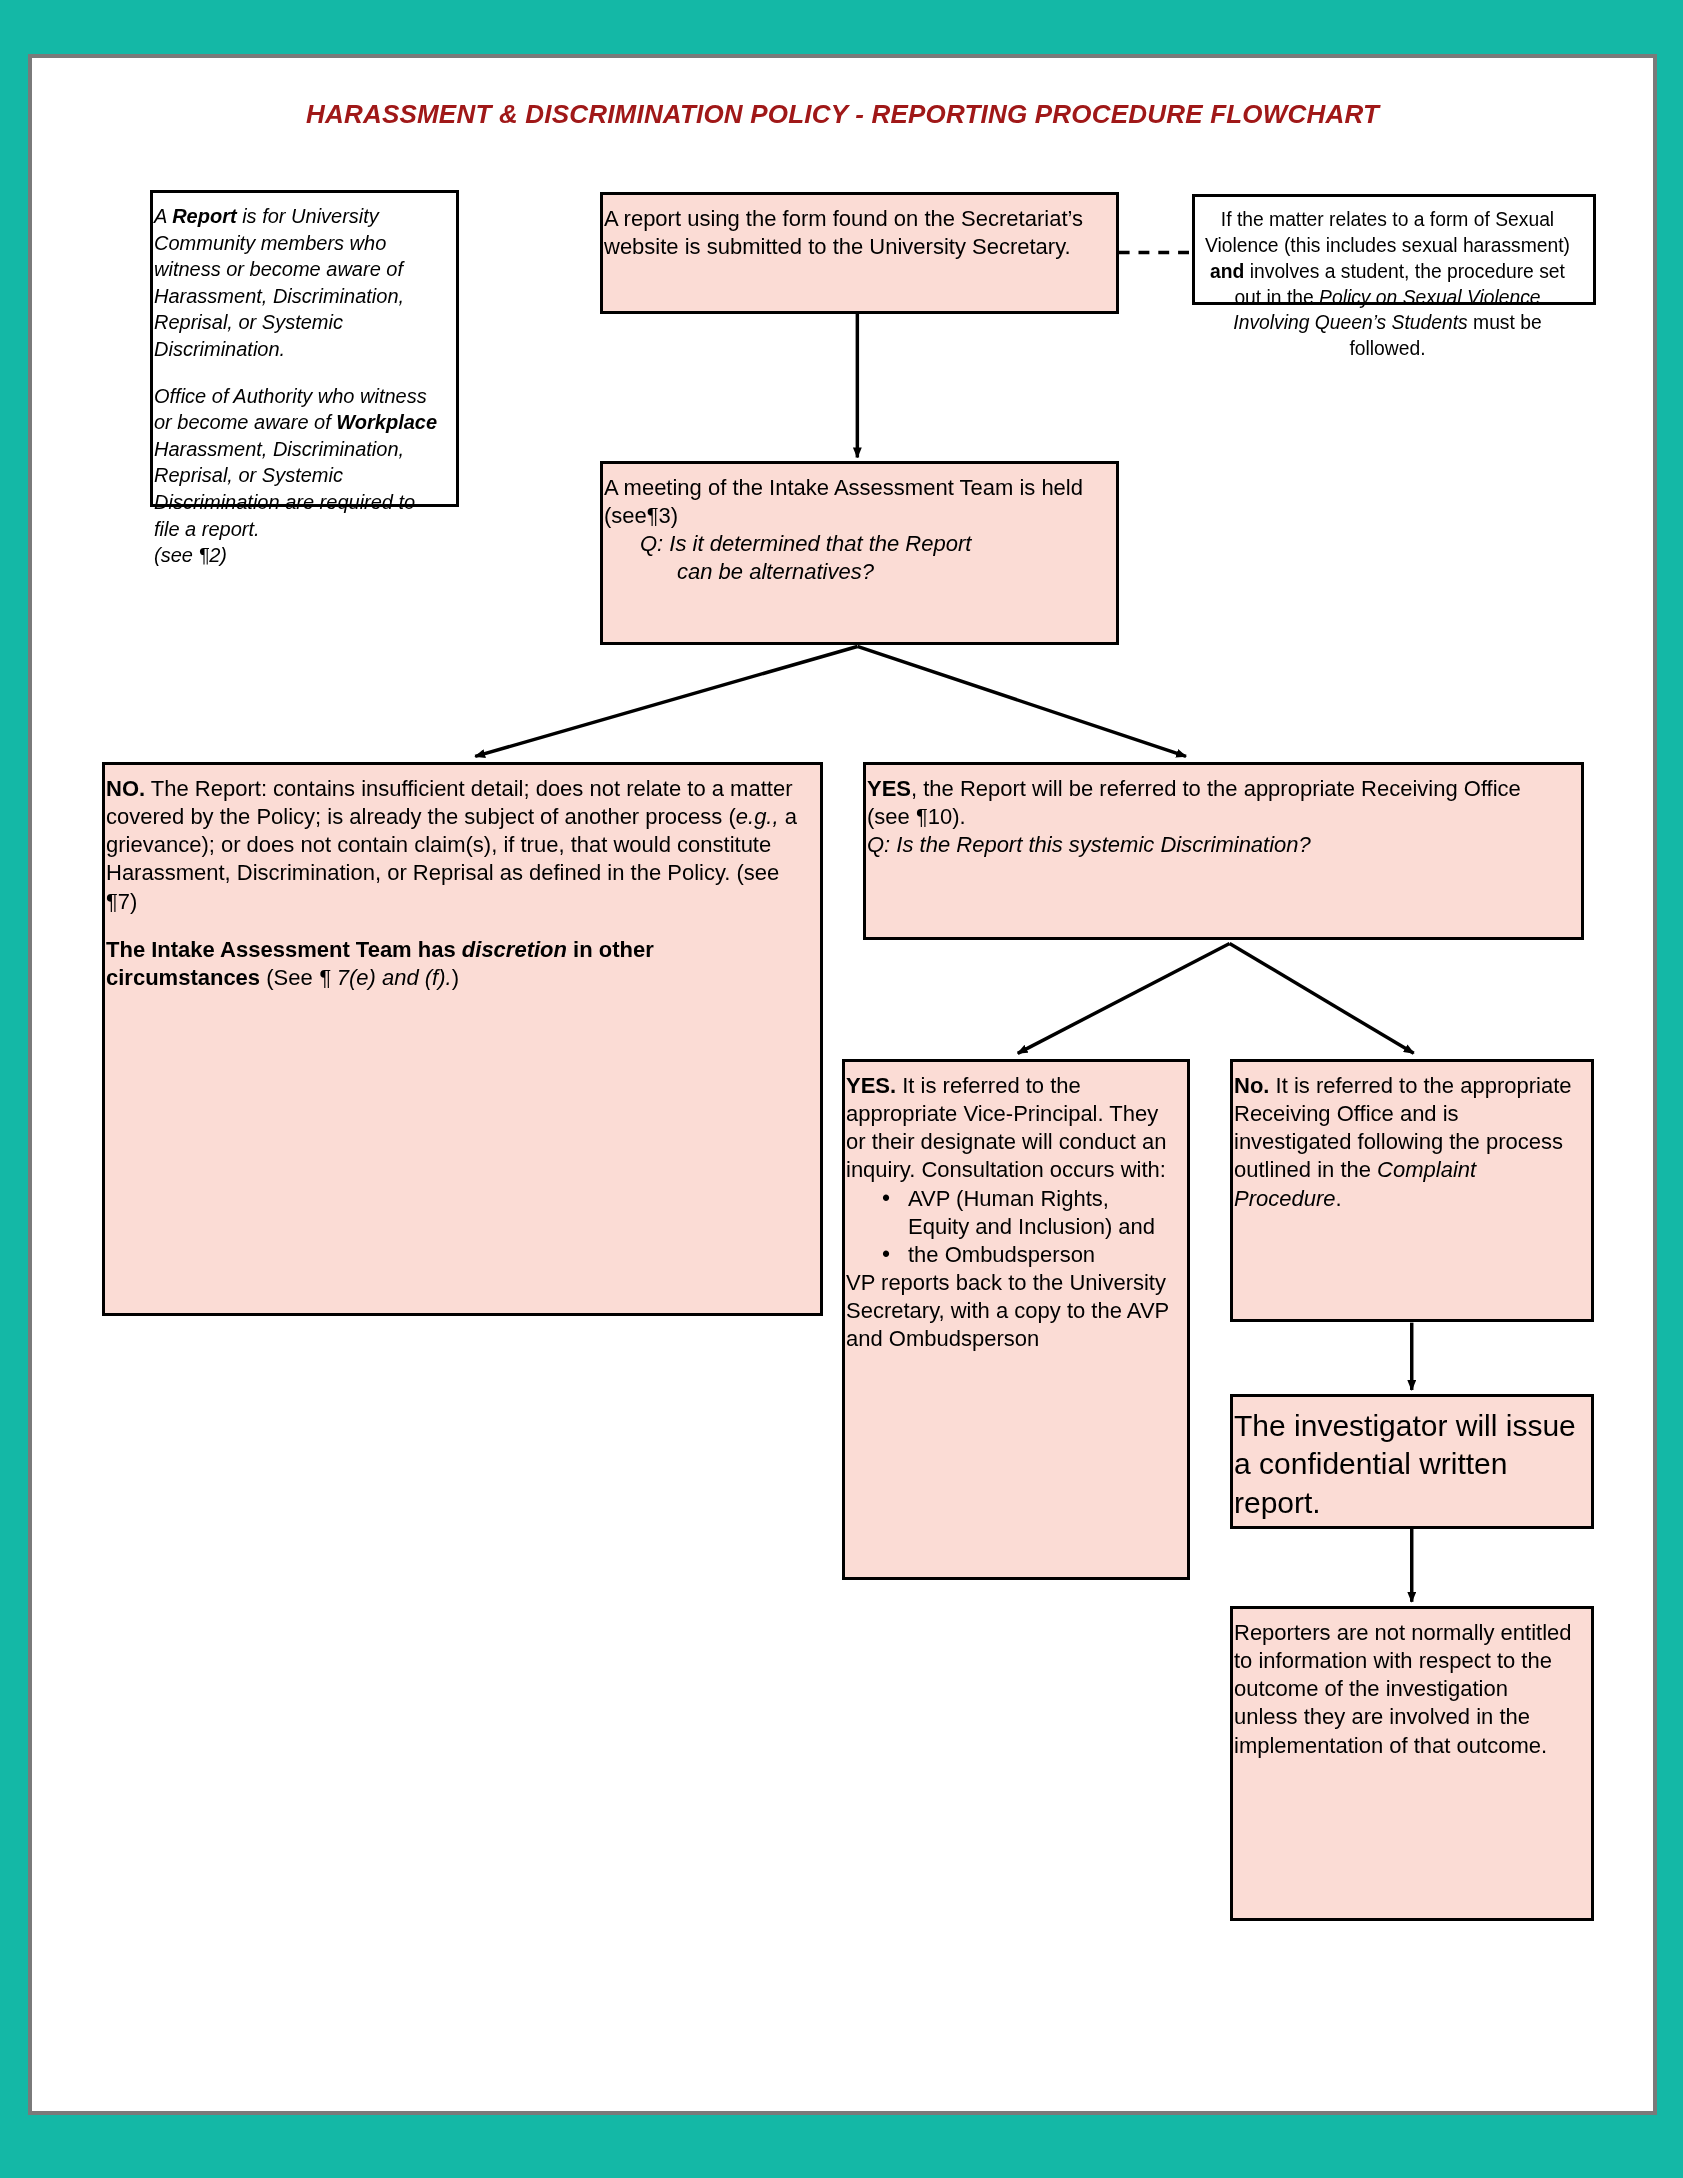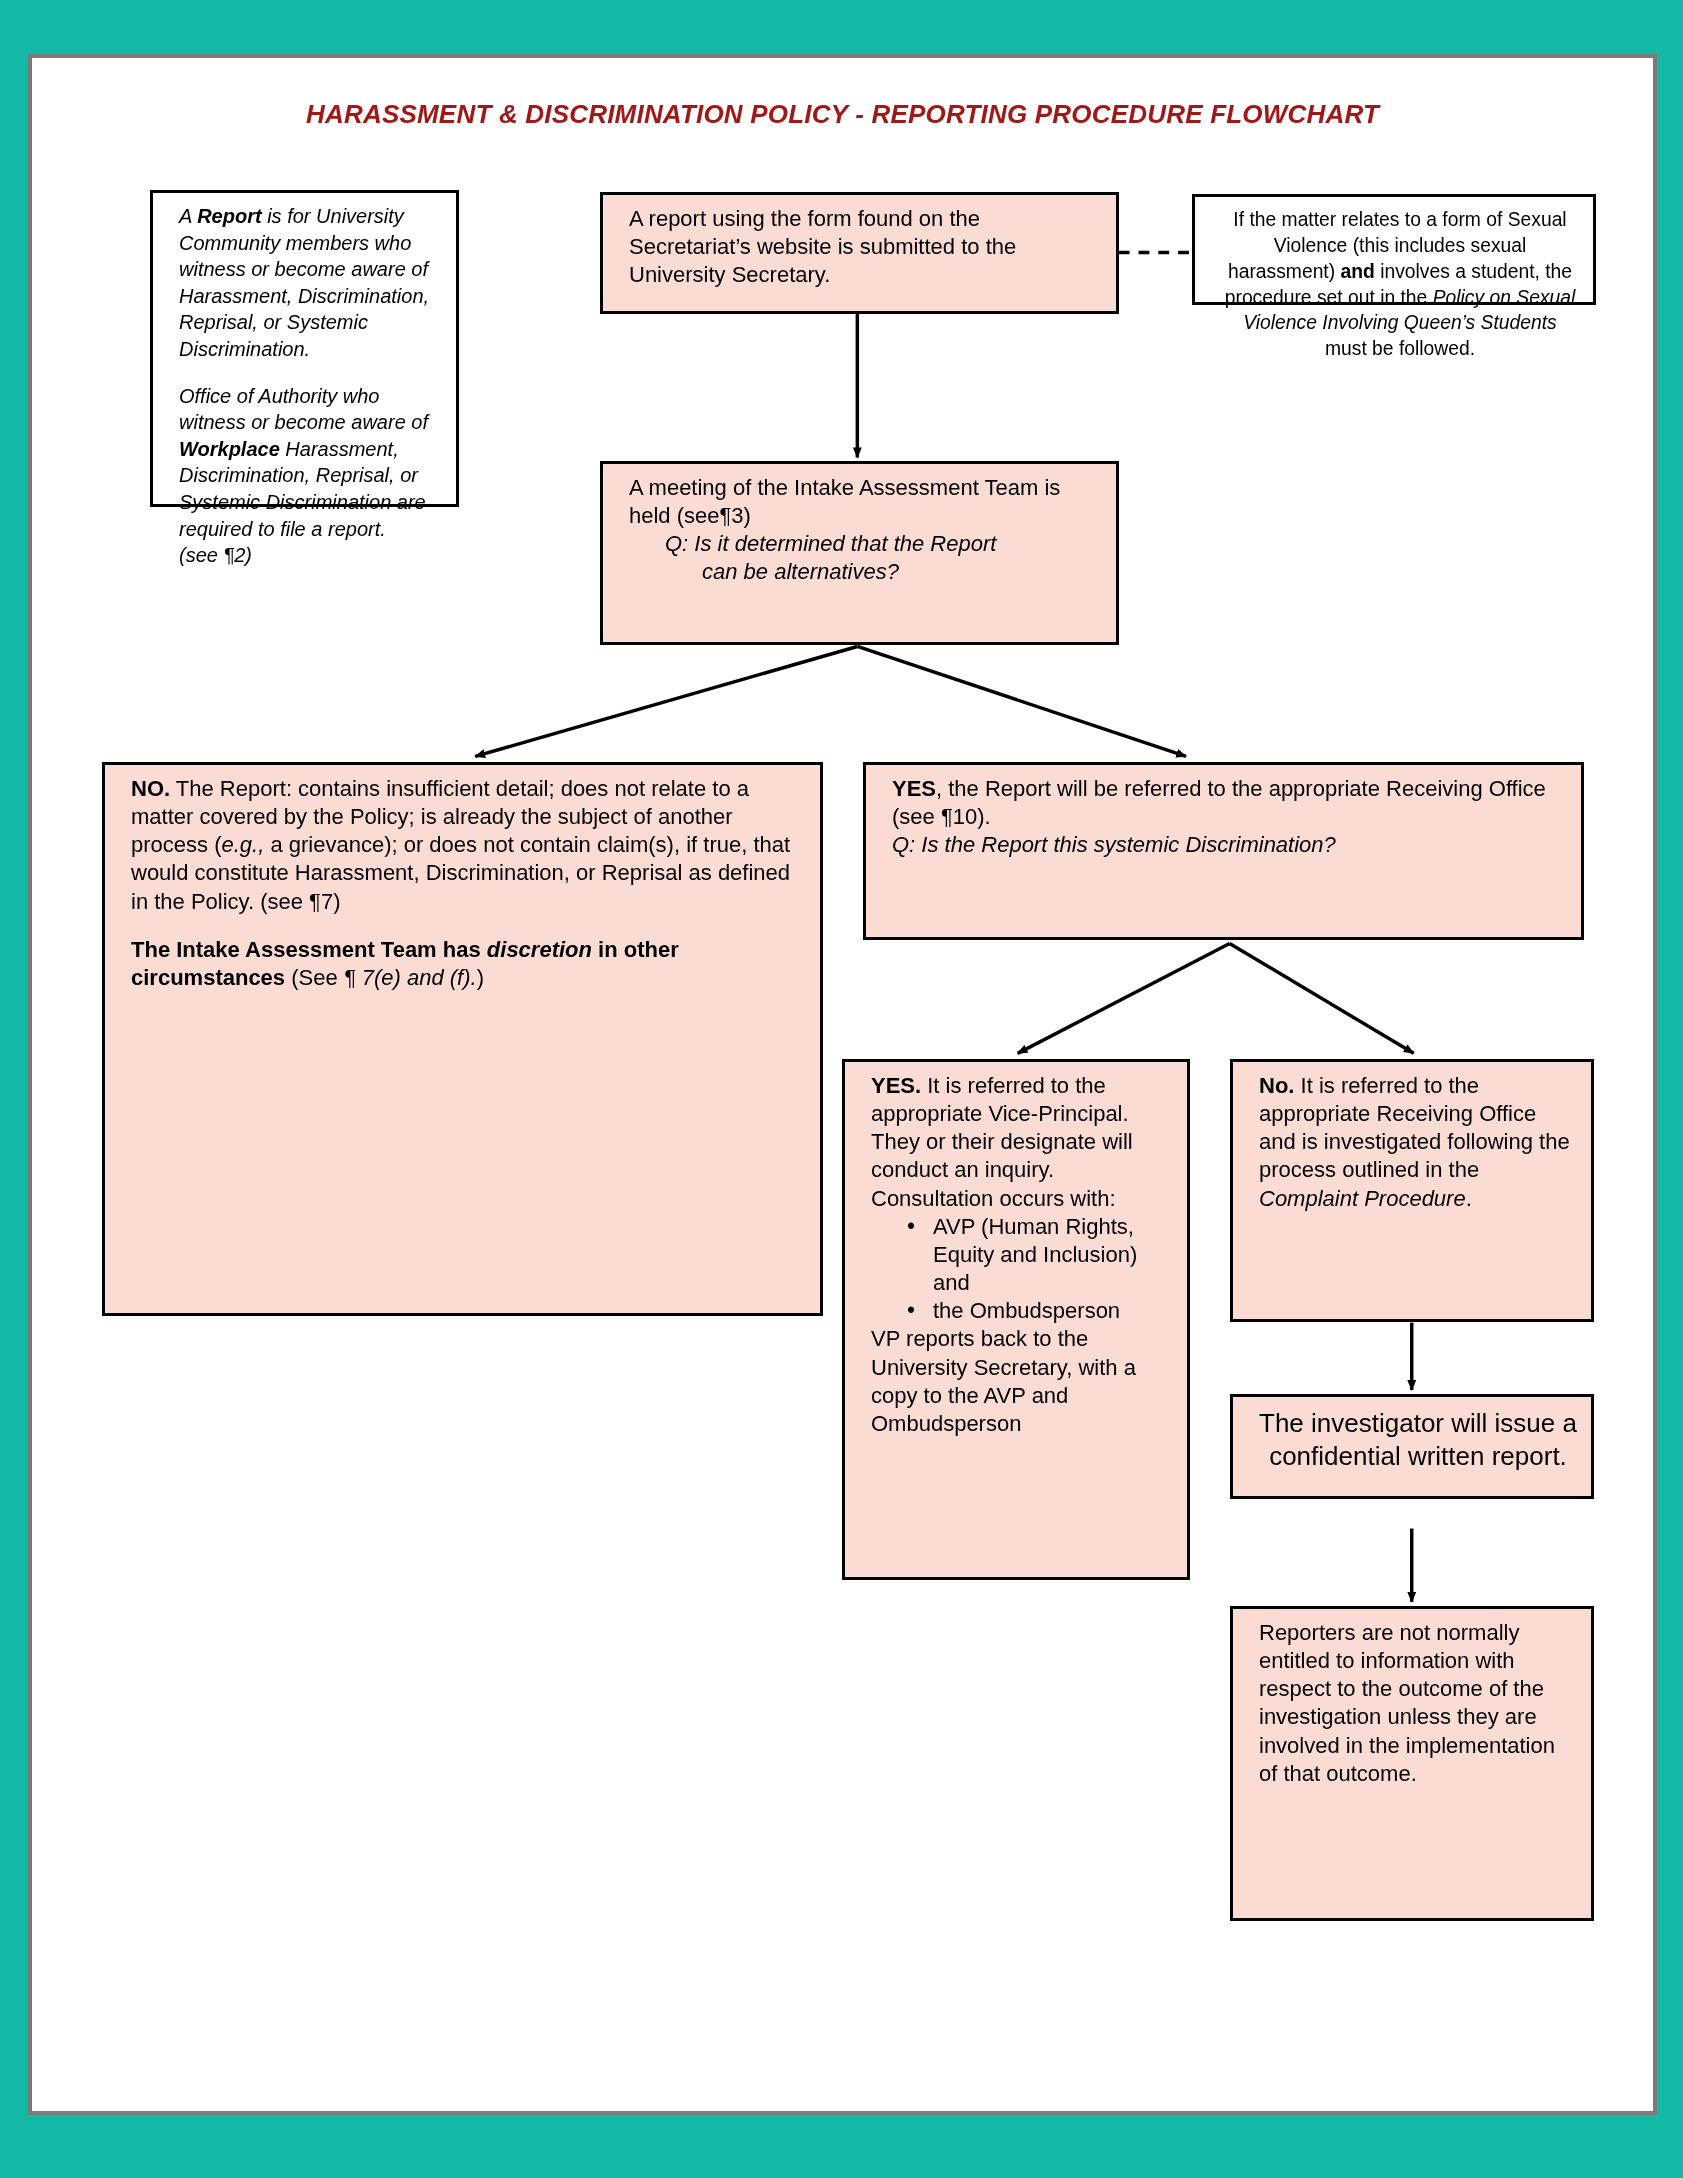--- a/index.html
+++ b/index.html
@@ -44,21 +44,21 @@
   .node {
     position: absolute;
     box-sizing: border-box;
     border: 3px solid #000000;
     font-size: 22px;
     line-height: 1.28;
     color: #000000;
     z-index: 3;
   }
   .node .inner {
-    padding: 10px 14px 8px 26px;
+    padding: 10px 14px 8px 1px;
   }
   .pink { background: #fbdcd5; }
   .white { background: #ffffff; }
 
   .node p { margin: 0; }
   .node p.gap { margin-top: 20px; }
   .ital { font-style: italic; }
   .bold { font-weight: bold; }
   .ctr { text-align: center; }
   .indent-q { padding-left: 36px; }
@@ -84,21 +84,21 @@
 
   
   #node-definition   { left: 150px;  top: 190px;  width: 309px;  height: 317px;  font-size: 20px; line-height: 1.33; }
   #node-submit       { left: 600px;  top: 192px;  width: 519px;  height: 122px; }
   #node-sexual       { left: 1192px; top: 194px;  width: 404px;  height: 111px;  font-size: 19.3px; line-height: 1.34; }
   #node-intake       { left: 600px;  top: 461px;  width: 519px;  height: 184px; }
   #node-no           { left: 102px;   top: 762px;  width: 721px;  height: 554px; }
   #node-yes          { left: 863px;  top: 762px;  width: 721px;  height: 178px; }
   #node-yes-systemic { left: 842px;  top: 1059px; width: 348px;  height: 521px;  font-size: 22px; }
   #node-no-systemic  { left: 1230px; top: 1059px; width: 364px;  height: 263px;  font-size: 22px; }
-  #node-investigator { left: 1230px; top: 1394px; width: 364px;  height: 105px;  font-size: 26px; text-align: center; }
+  #node-investigator { left: 1230px; top: 1394px; width: 364px;  height: 135px;  font-size: 30px; }
   #node-reporters    { left: 1230px; top: 1606px; width: 364px;  height: 315px;  font-size: 22px; }
 
   #edges {
     position: absolute;
     left: 0; top: 0;
     width: 1683px; height: 2178px;
     z-index: 1;
     pointer-events: none;
   }
 </style>

